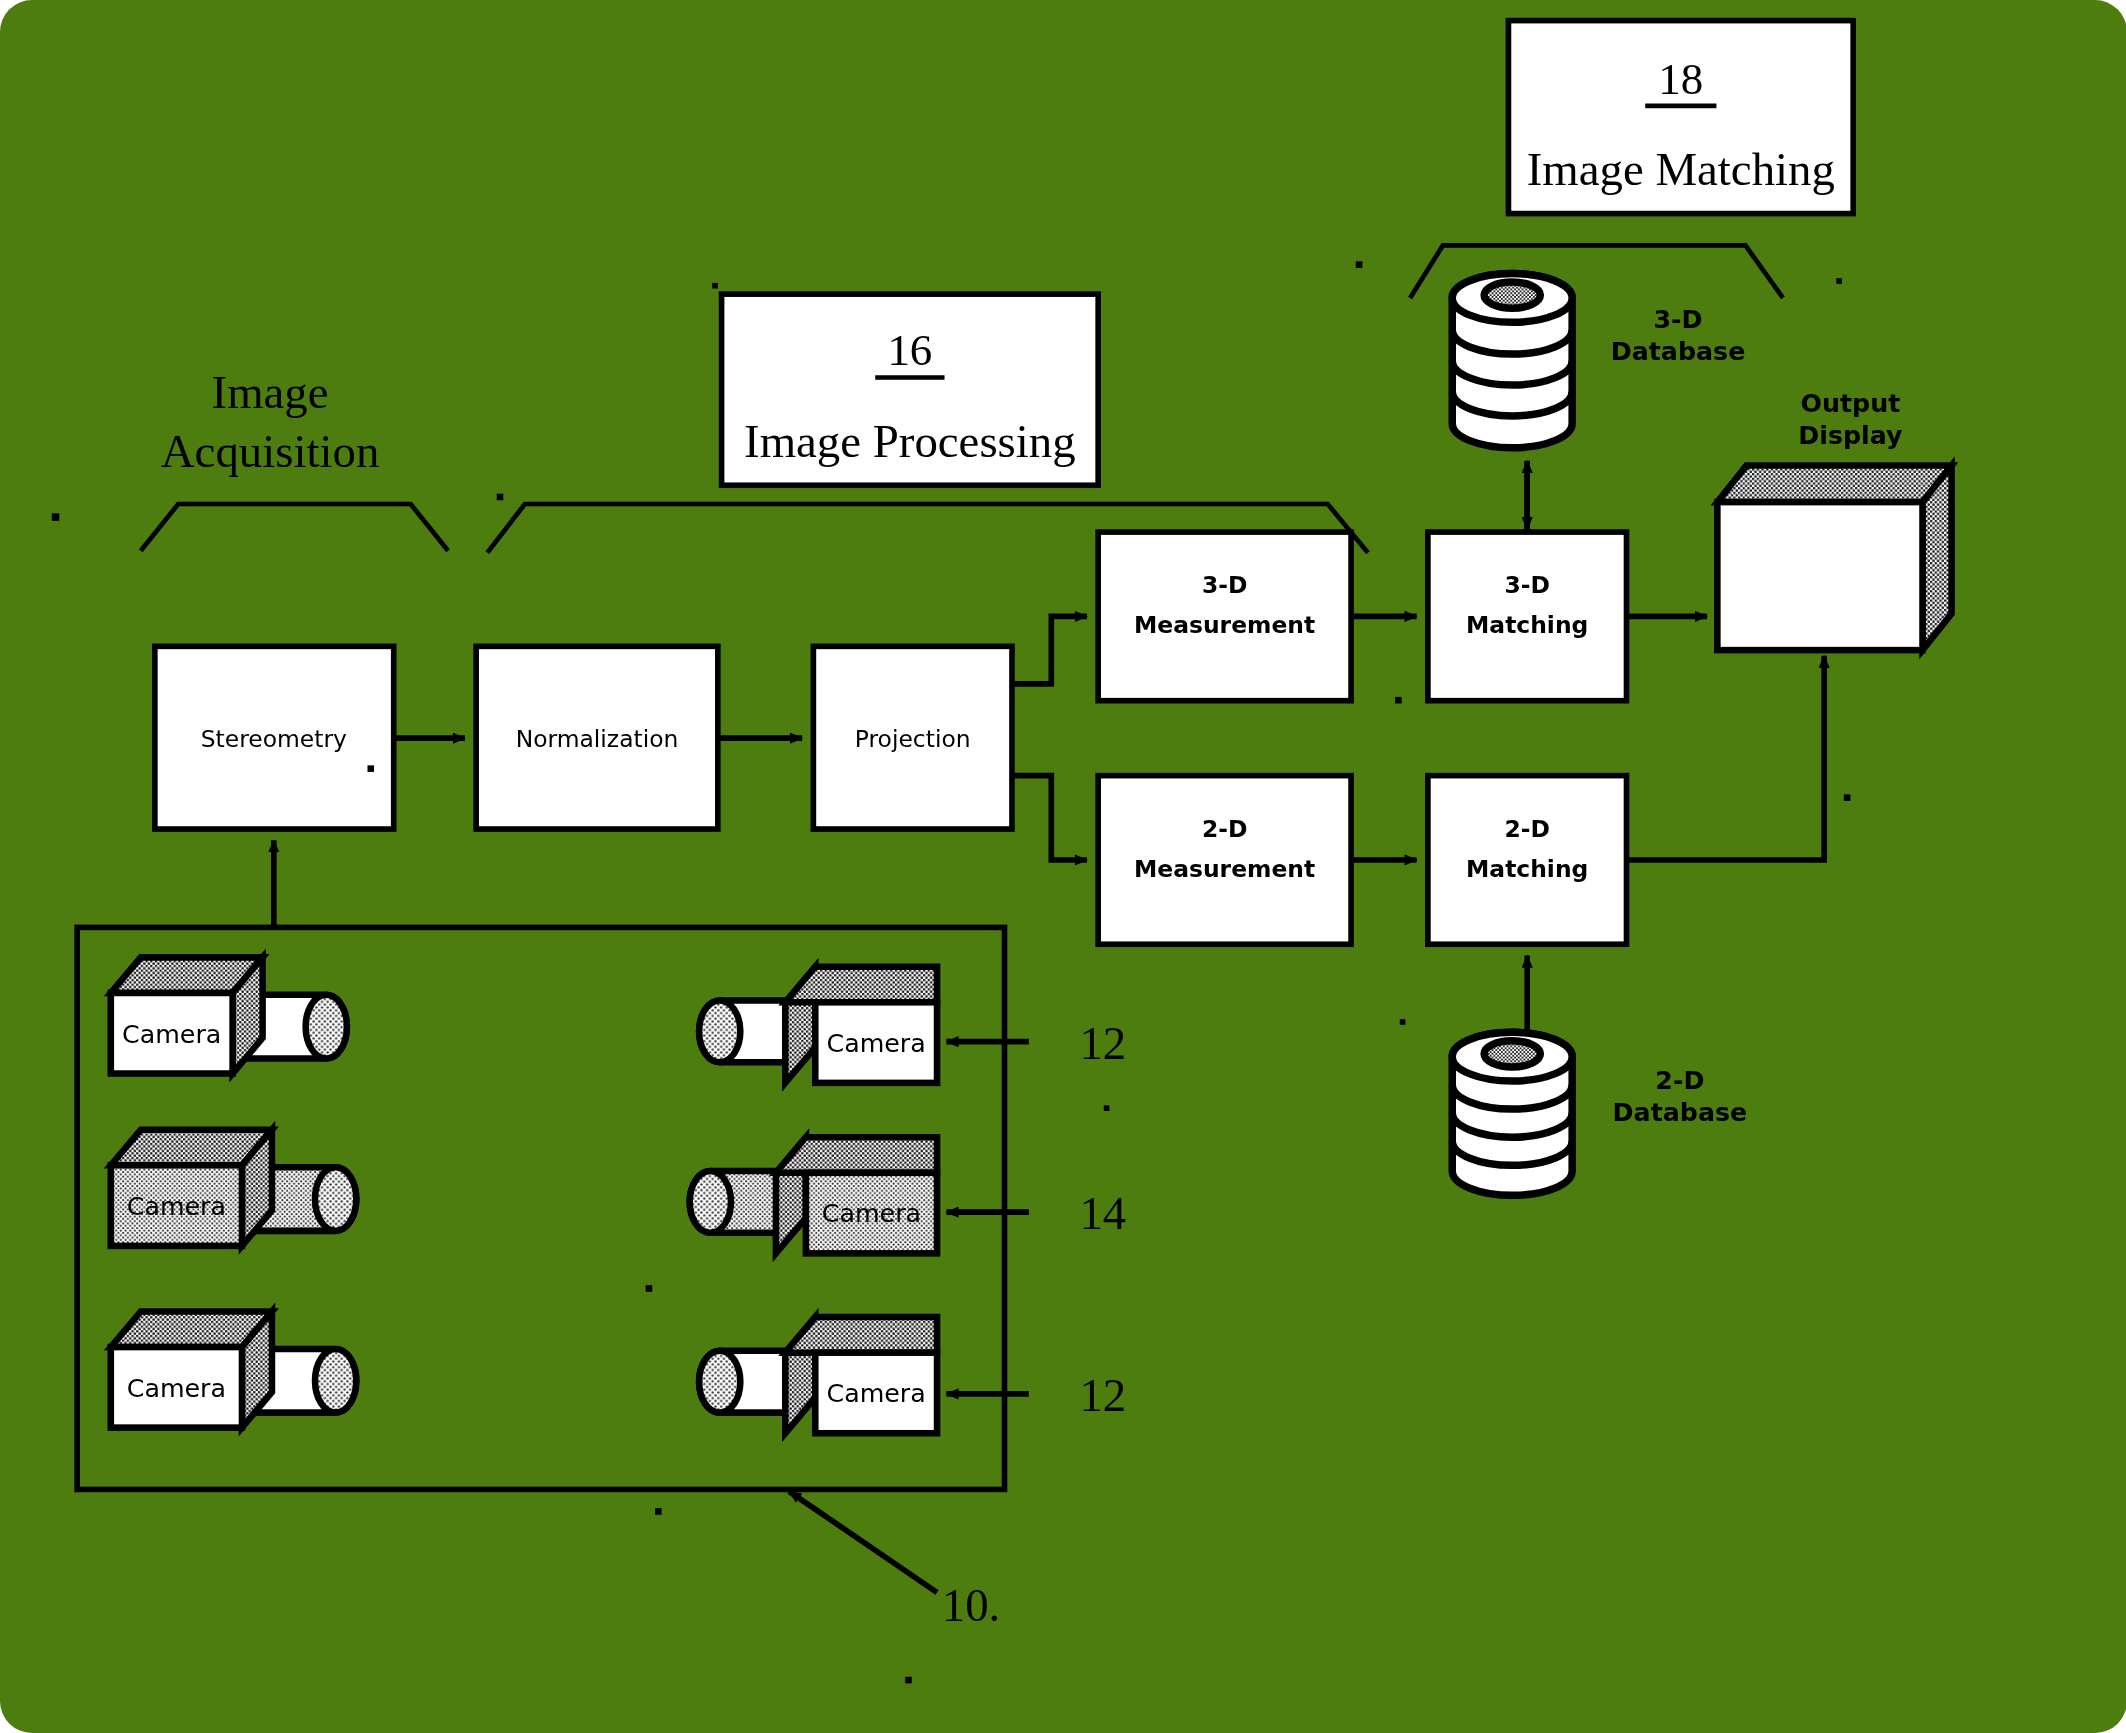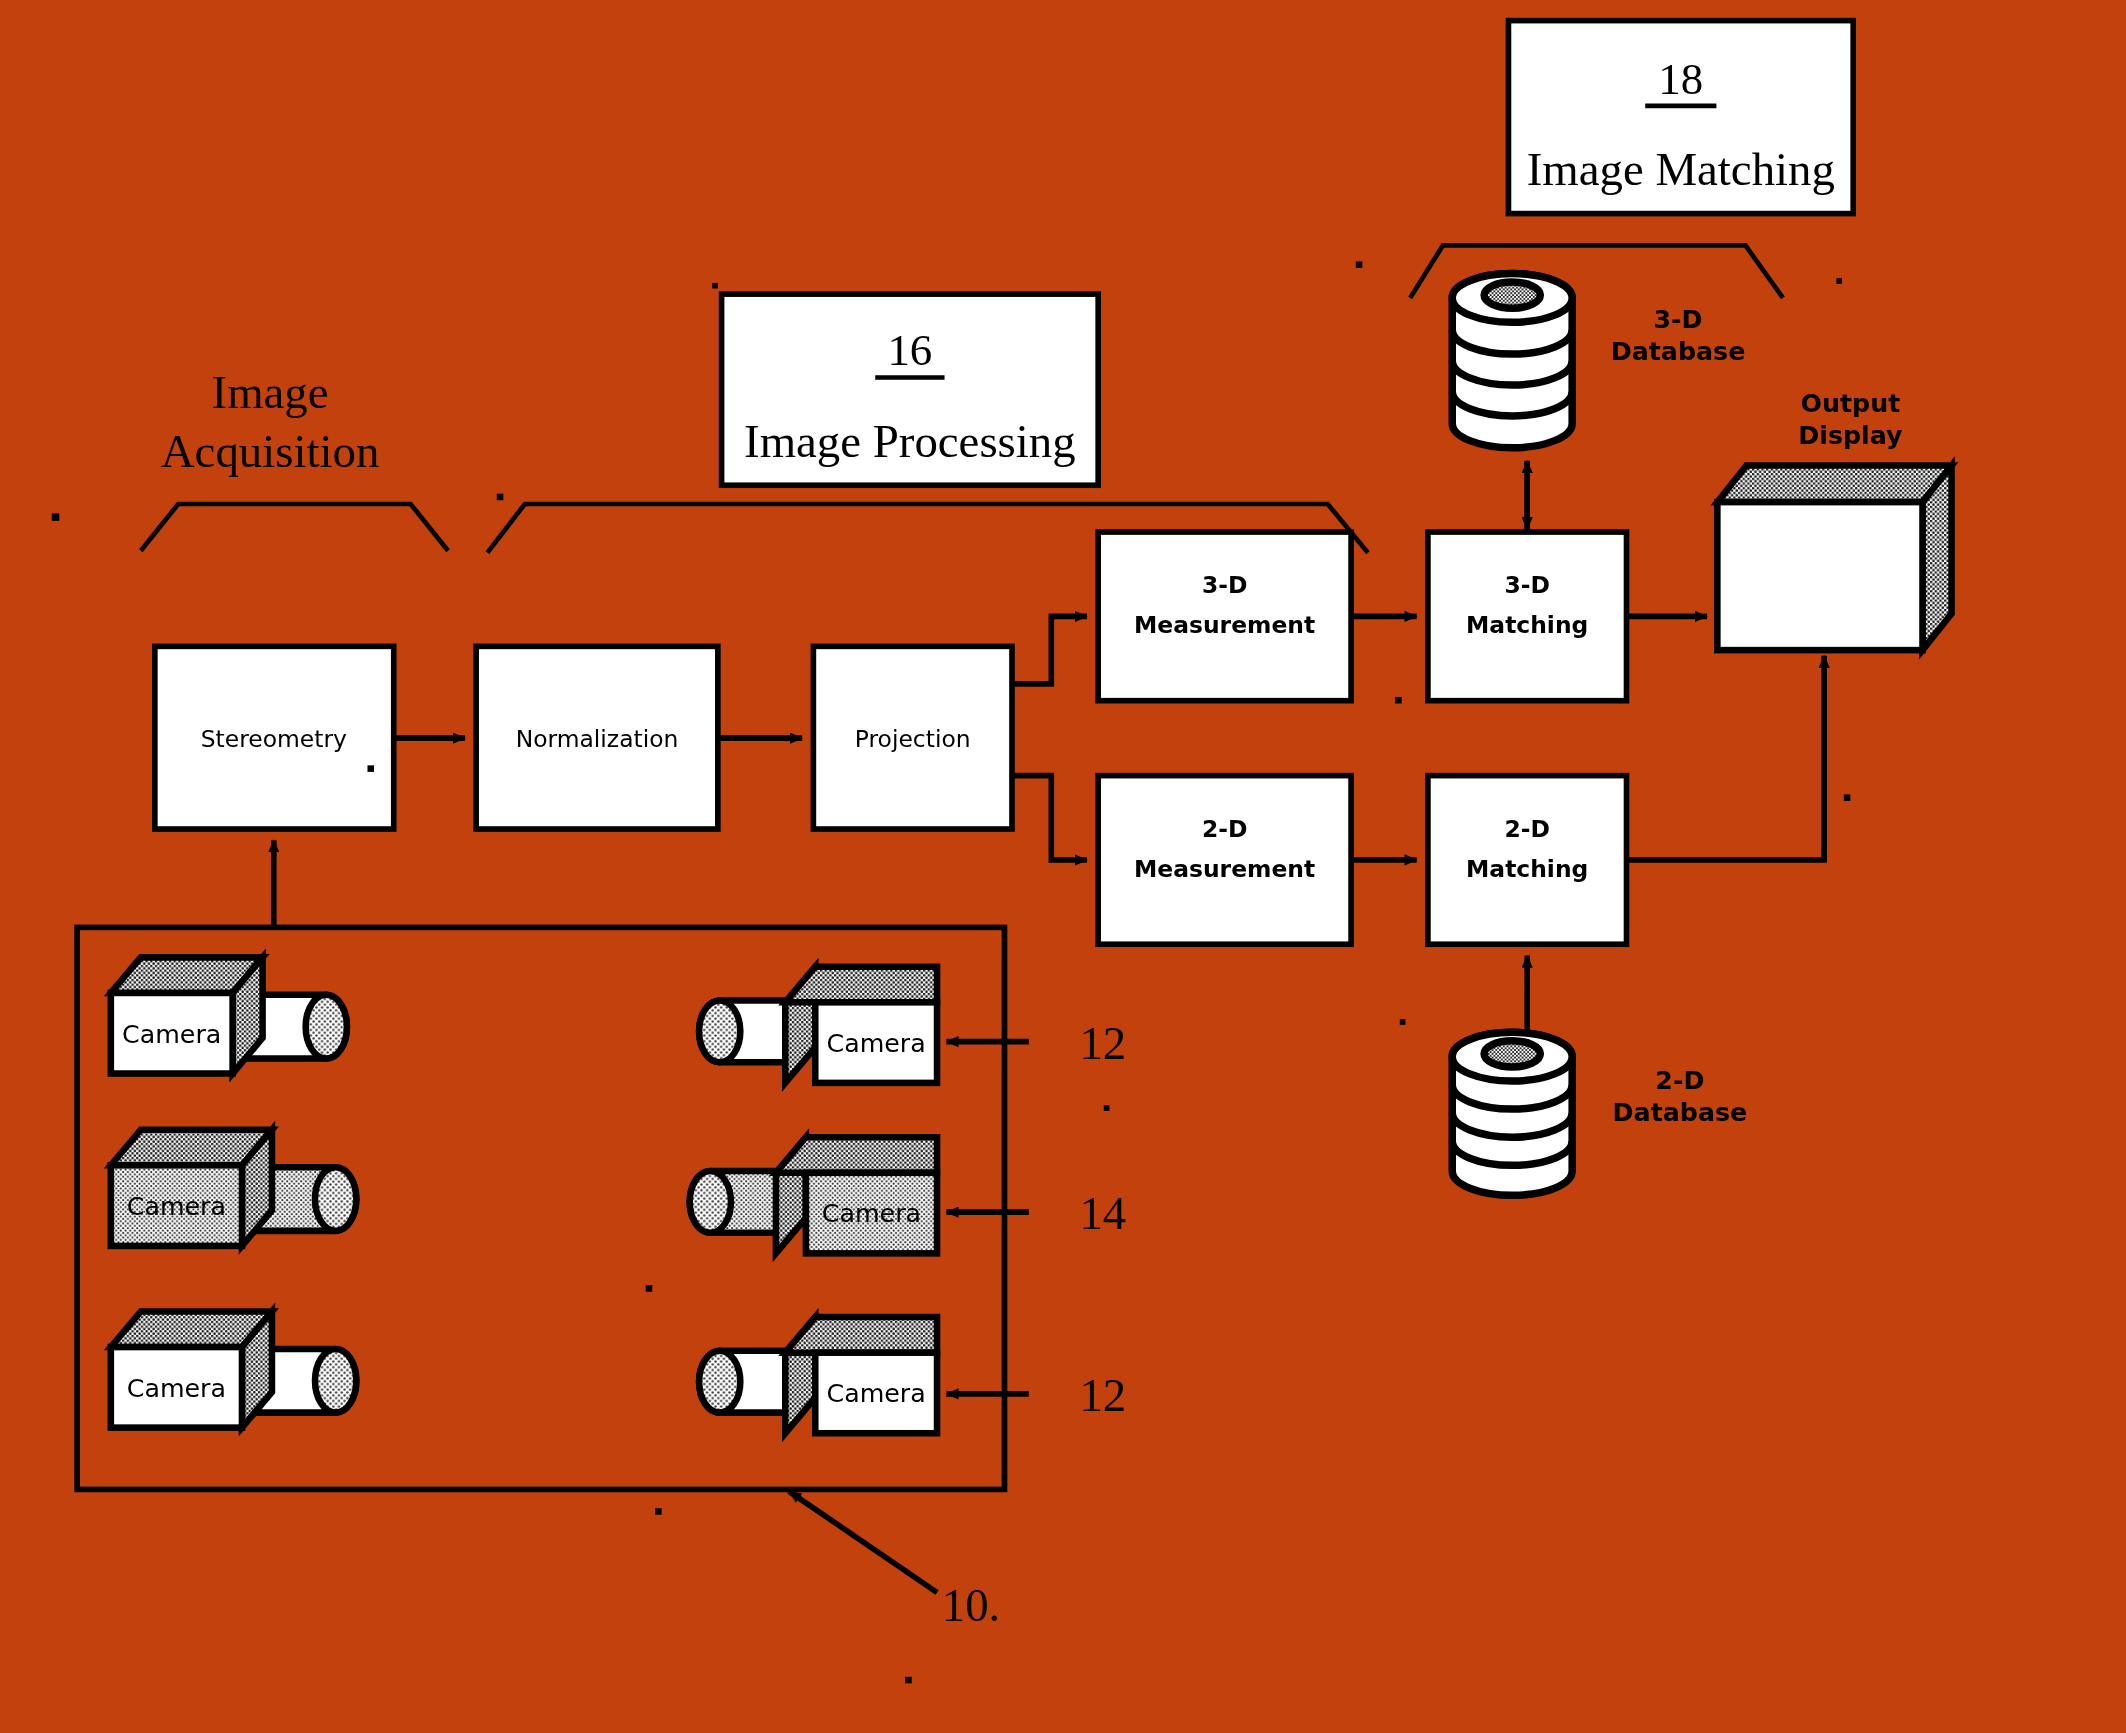--- a/index.html
+++ b/index.html
@@ -4,23 +4,24 @@
 <style>
   html, body {
     margin: 0;
     padding: 0;
     background: #ffffff;
   }
   #canvas {
     position: relative;
     width: 2127px;
     height: 1733px;
-    background: #c2410c;
+    background: #4d7c0f;
     font-family: "Liberation Sans", sans-serif;
     overflow: hidden;
+    border-radius: 32px;
   }
   #diagram-svg {
     position: absolute;
     left: 0;
     top: 0;
     width: 2127px;
     height: 1733px;
   }
   .serif-big {
     font-family: "Liberation Serif", serif;

